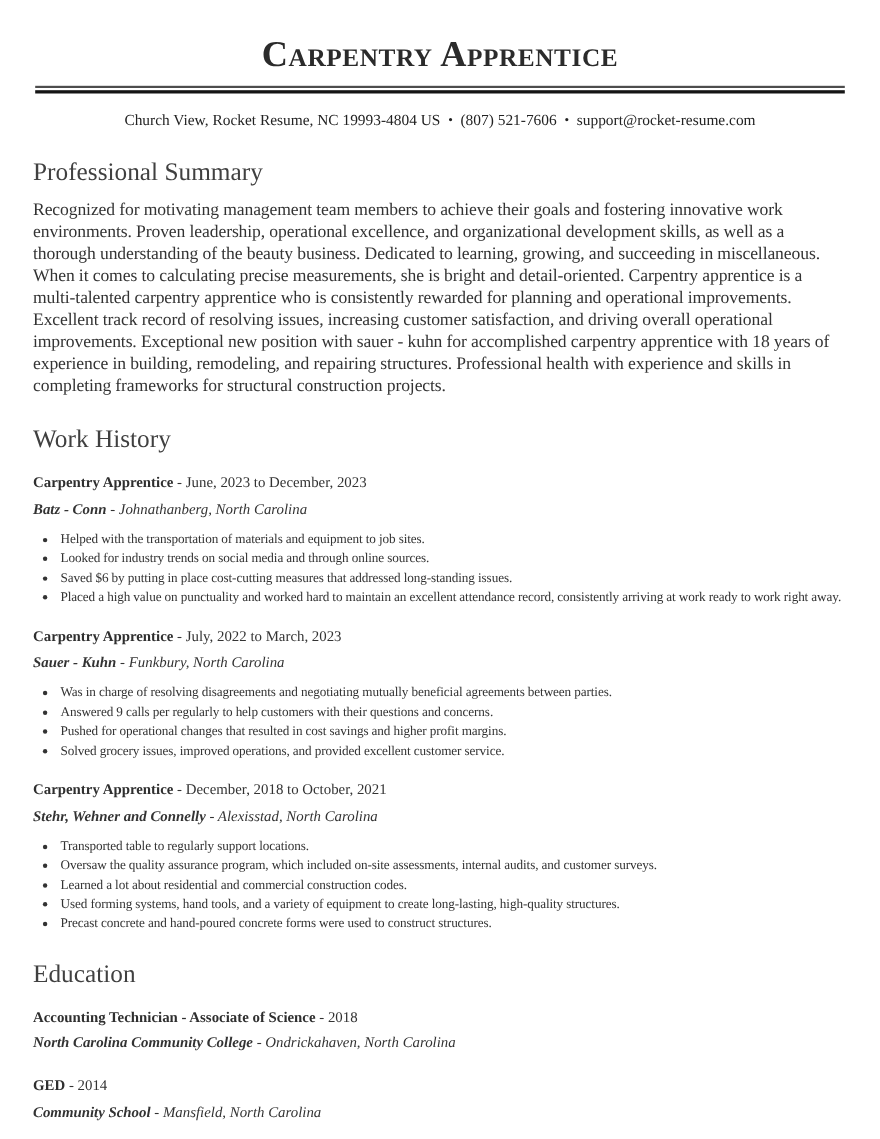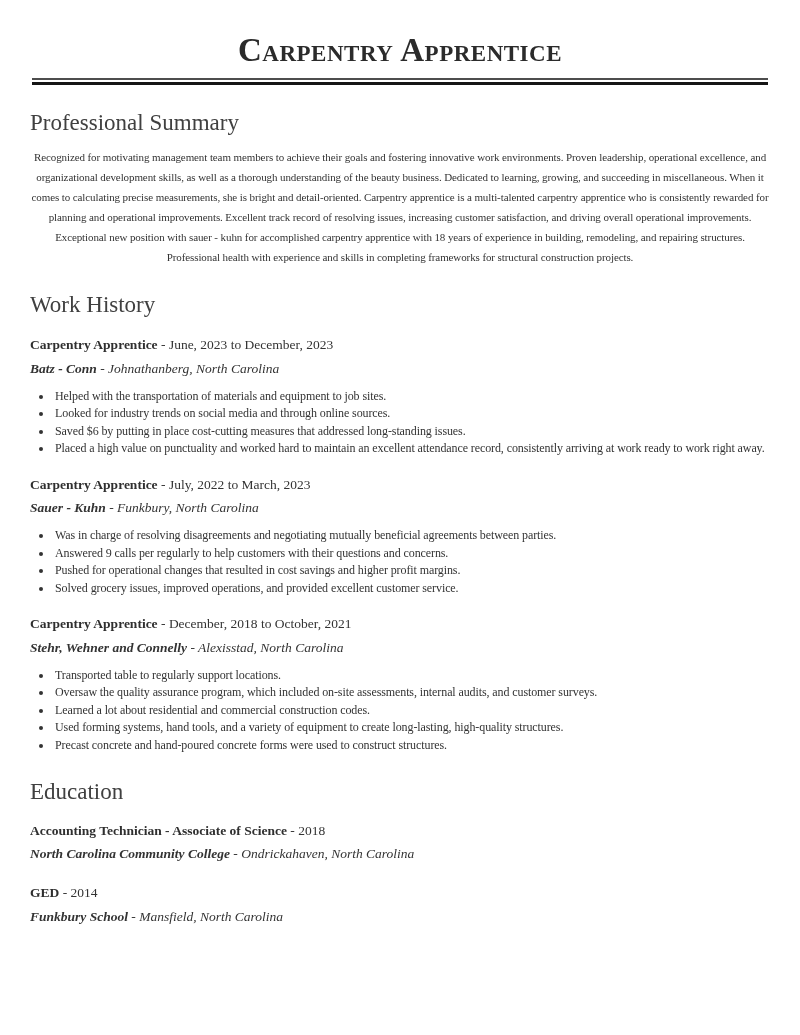--- a/index.html
+++ b/index.html
@@ -44,26 +44,25 @@
 
   
   h2.section-heading {
     font-size: 23px;
     font-weight: 400;
     color: #404040;
     margin: 24px 0 10px 0;
     line-height: 1.2;
   }
   .body-text {
-    font-size: 11px;
+    font-size: 16px;
     letter-spacing: -0.1px;
     line-height: 20px;
     margin: 0;
     color: #333333;
-    text-align: center;
   }
 
   
   .job { margin-top: 18px; }
   .job:first-of-type { margin-top: 16px; }
   .job-line { font-size: 13.5px; margin: 0 0 5px 0; line-height: 1.35; color: #333333; }
   .job-title, .degree-title { font-weight: 700; color: #2f2f2f; }
   .company-line { font-size: 13.5px; margin: 0; line-height: 1.35; font-style: italic; color: #333333; }
   .company-name, .school-name { font-weight: 700; text-align: center; }
 
@@ -80,20 +79,23 @@
   .edu-entry { margin-top: 16px; }
   .edu-entry + .edu-entry { margin-top: 21px; }
 </style>
 </head>
 <body>
 
 <div class="page">
 
   <h1 class="doc-title">Carpentry Apprentice</h1>
   <div class="double-rule"></div>
+  <div class="contact-line">
+    <span>Church View, Rocket Resume, NC 19993-4804 US</span><span class="sep">•</span><span>(807) 521-7606</span><span class="sep">•</span><span>support@rocket-resume.com</span>
+  </div>
 
   <h2 class="section-heading">Professional Summary</h2>
   <p class="body-text">Recognized for motivating management team members to achieve their goals and fostering innovative work environments. Proven leadership, operational excellence, and organizational development skills, as well as a thorough understanding of the beauty business. Dedicated to learning, growing, and succeeding in miscellaneous. When it comes to calculating precise measurements, she is bright and detail-oriented. Carpentry apprentice is a multi-talented carpentry apprentice who is consistently rewarded for planning and operational improvements. Excellent track record of resolving issues, increasing customer satisfaction, and driving overall operational improvements. Exceptional new position with sauer - kuhn for accomplished carpentry apprentice with 18 years of experience in building, remodeling, and repairing structures. Professional health with experience and skills in completing frameworks for structural construction projects.</p>
 
   <h2 class="section-heading">Work History</h2>
 
   <div class="job">
     <p class="job-line">
       <span class="job-title">Carpentry Apprentice</span>
       <span>-</span>
@@ -166,19 +168,19 @@
     </p>
   </div>
 
   <div class="edu-entry">
     <p class="job-line">
       <span class="degree-title">GED</span>
       <span>-</span>
       <span>2014</span>
     </p>
     <p class="company-line">
-      <span class="school-name">Funkbury School</span>
+      <span class="school-name">Community School</span>
       <span>-</span>
       <span>Mansfield, North Carolina</span>
     </p>
   </div>
 
 </div>
 
 </body></html>

